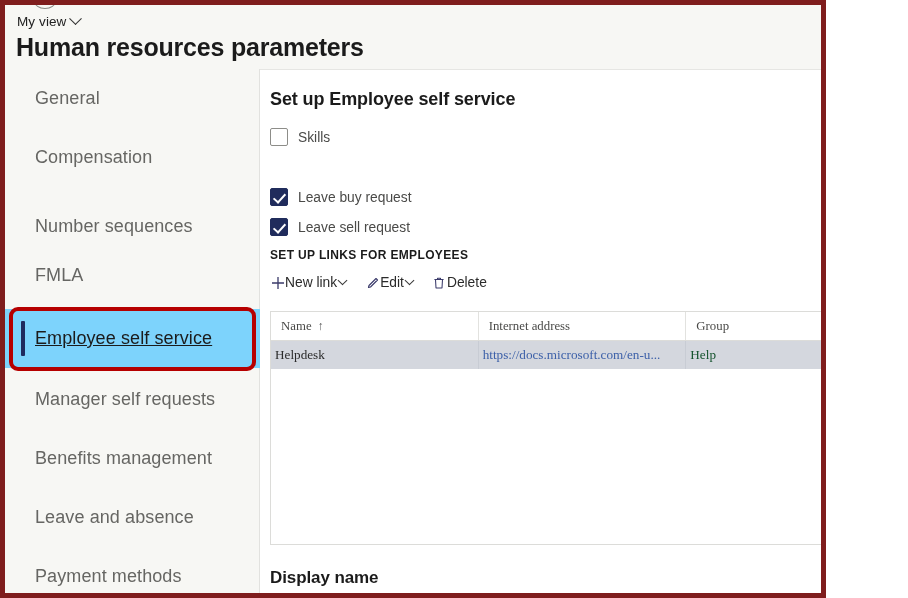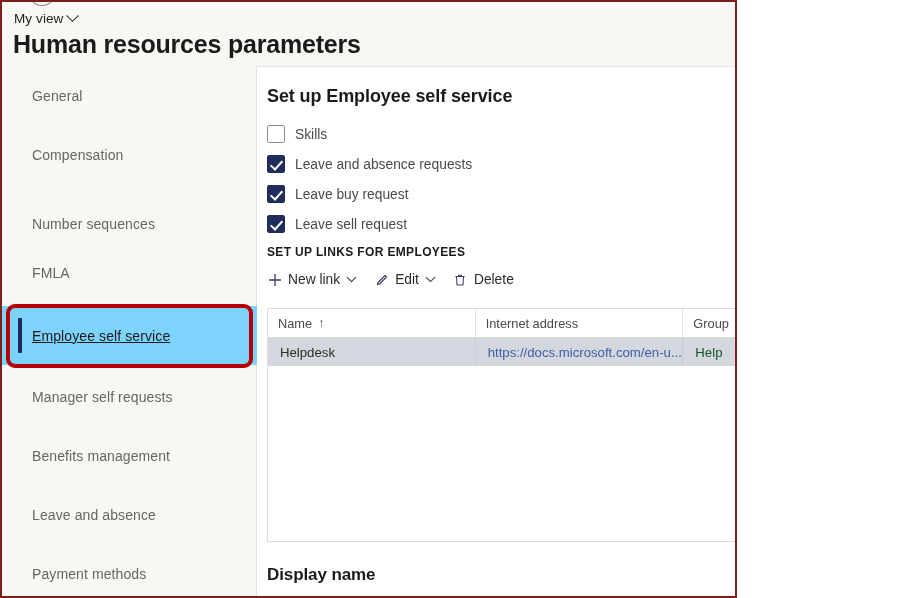--- a/index.html
+++ b/index.html
@@ -7,24 +7,24 @@
   html, body {
     width: 908px;
     height: 598px;
     overflow: hidden;
     font-family: "Liberation Sans", sans-serif;
     background: #ffffff;
   }
 
   #screen {
     position: relative;
-    width: 737px;
+    width: 826px;
     height: 598px;
     background: #f7f7f4;
-    border: 2px solid #7f1d1d;
+    border: 5px solid #7f1d1d;
     overflow: hidden;
   }
 
   
   .topbar {
     position: absolute;
     left: 0; top: 0;
     width: 908px;
     height: 64px;
     background: #f7f7f4;
@@ -82,21 +82,21 @@
   }
 
   .nav-item {
     position: absolute;
     left: 0;
     width: 255px;
     height: 59px;
     display: flex;
     align-items: center;
     padding-left: 30px;
-    font-size: 14px;
+    font-size: 18px;
     color: #666663;
     letter-spacing: .1px;
   }
   .nav-item.selected {
     background: #7dd3fc;
     color: #1b1b1b;
     text-decoration: underline;
   }
   .nav-item.selected .accent {
     position: absolute;
@@ -186,21 +186,20 @@
     left: 10px; top: 205px;
     display: flex;
     align-items: center;
     gap: 19px;
     font-size: 13.8px;
     color: #2b2b2b;
   }
   .tb-btn {
     display: flex;
     align-items: center;
-    gap: 6px;
     cursor: default;
     text-align: center;
   }
   .tb-ico {
     display: inline-flex;
     align-items: center;
     justify-content: center;
     width: 15px; height: 15px;
     color: #3a3a6a;
   }
@@ -215,20 +214,21 @@
 
   
   .grid {
     position: absolute;
     left: 10px; top: 241px;
     width: 637px;
     height: 234px;
     border: 1px solid #dcdcd9;
     background: #ffffff;
     overflow: hidden;
+    font-family: Liberation Serif, serif;
   }
   .grid-head {
     display: flex;
     height: 29px;
     border-bottom: 1px solid #dcdcd9;
     background: #ffffff;
   }
   .gh {
     display: flex;
     align-items: center;
@@ -244,21 +244,21 @@
   .sort-arrow { font-size: 12px; color: #555; }
 
   .grid-row {
     display: flex;
     height: 28px;
     background: #d4d7de;
   }
   .gc {
     display: flex;
     align-items: center;
-    padding-left: 12px;
+    padding-left: 4px;
     font-size: 13.2px;
     color: #2b2b2b;
     border-right: 1px solid #c8ccd4;
     overflow: hidden;
     white-space: nowrap;
   }
   .gc.c1 { width: 208px; }
   .gc.c2 { width: 208px; color: #3b5fa8; }
   .gc.c3 { width: 220px; color: #14532d; border-right: none; }
 
@@ -322,24 +322,20 @@
     <div class="annot-ring"></div>
   </div>
 
   <div class="main">
 
     <div class="section-title">Set up Employee self service</div>
 
     <div class="cb-row" style="top:58px;">
       <span class="cb"></span>
       <span>Skills</span>
-    </div>
-    <div class="cb-row" style="top:88px;">
-      <span class="cb checked"></span>
-      <span>Leave and absence requests</span>
     </div>
     <div class="cb-row" style="top:118px;">
       <span class="cb checked"></span>
       <span>Leave buy request</span>
     </div>
     <div class="cb-row" style="top:148px;">
       <span class="cb checked"></span>
       <span>Leave sell request</span>
     </div>
 

